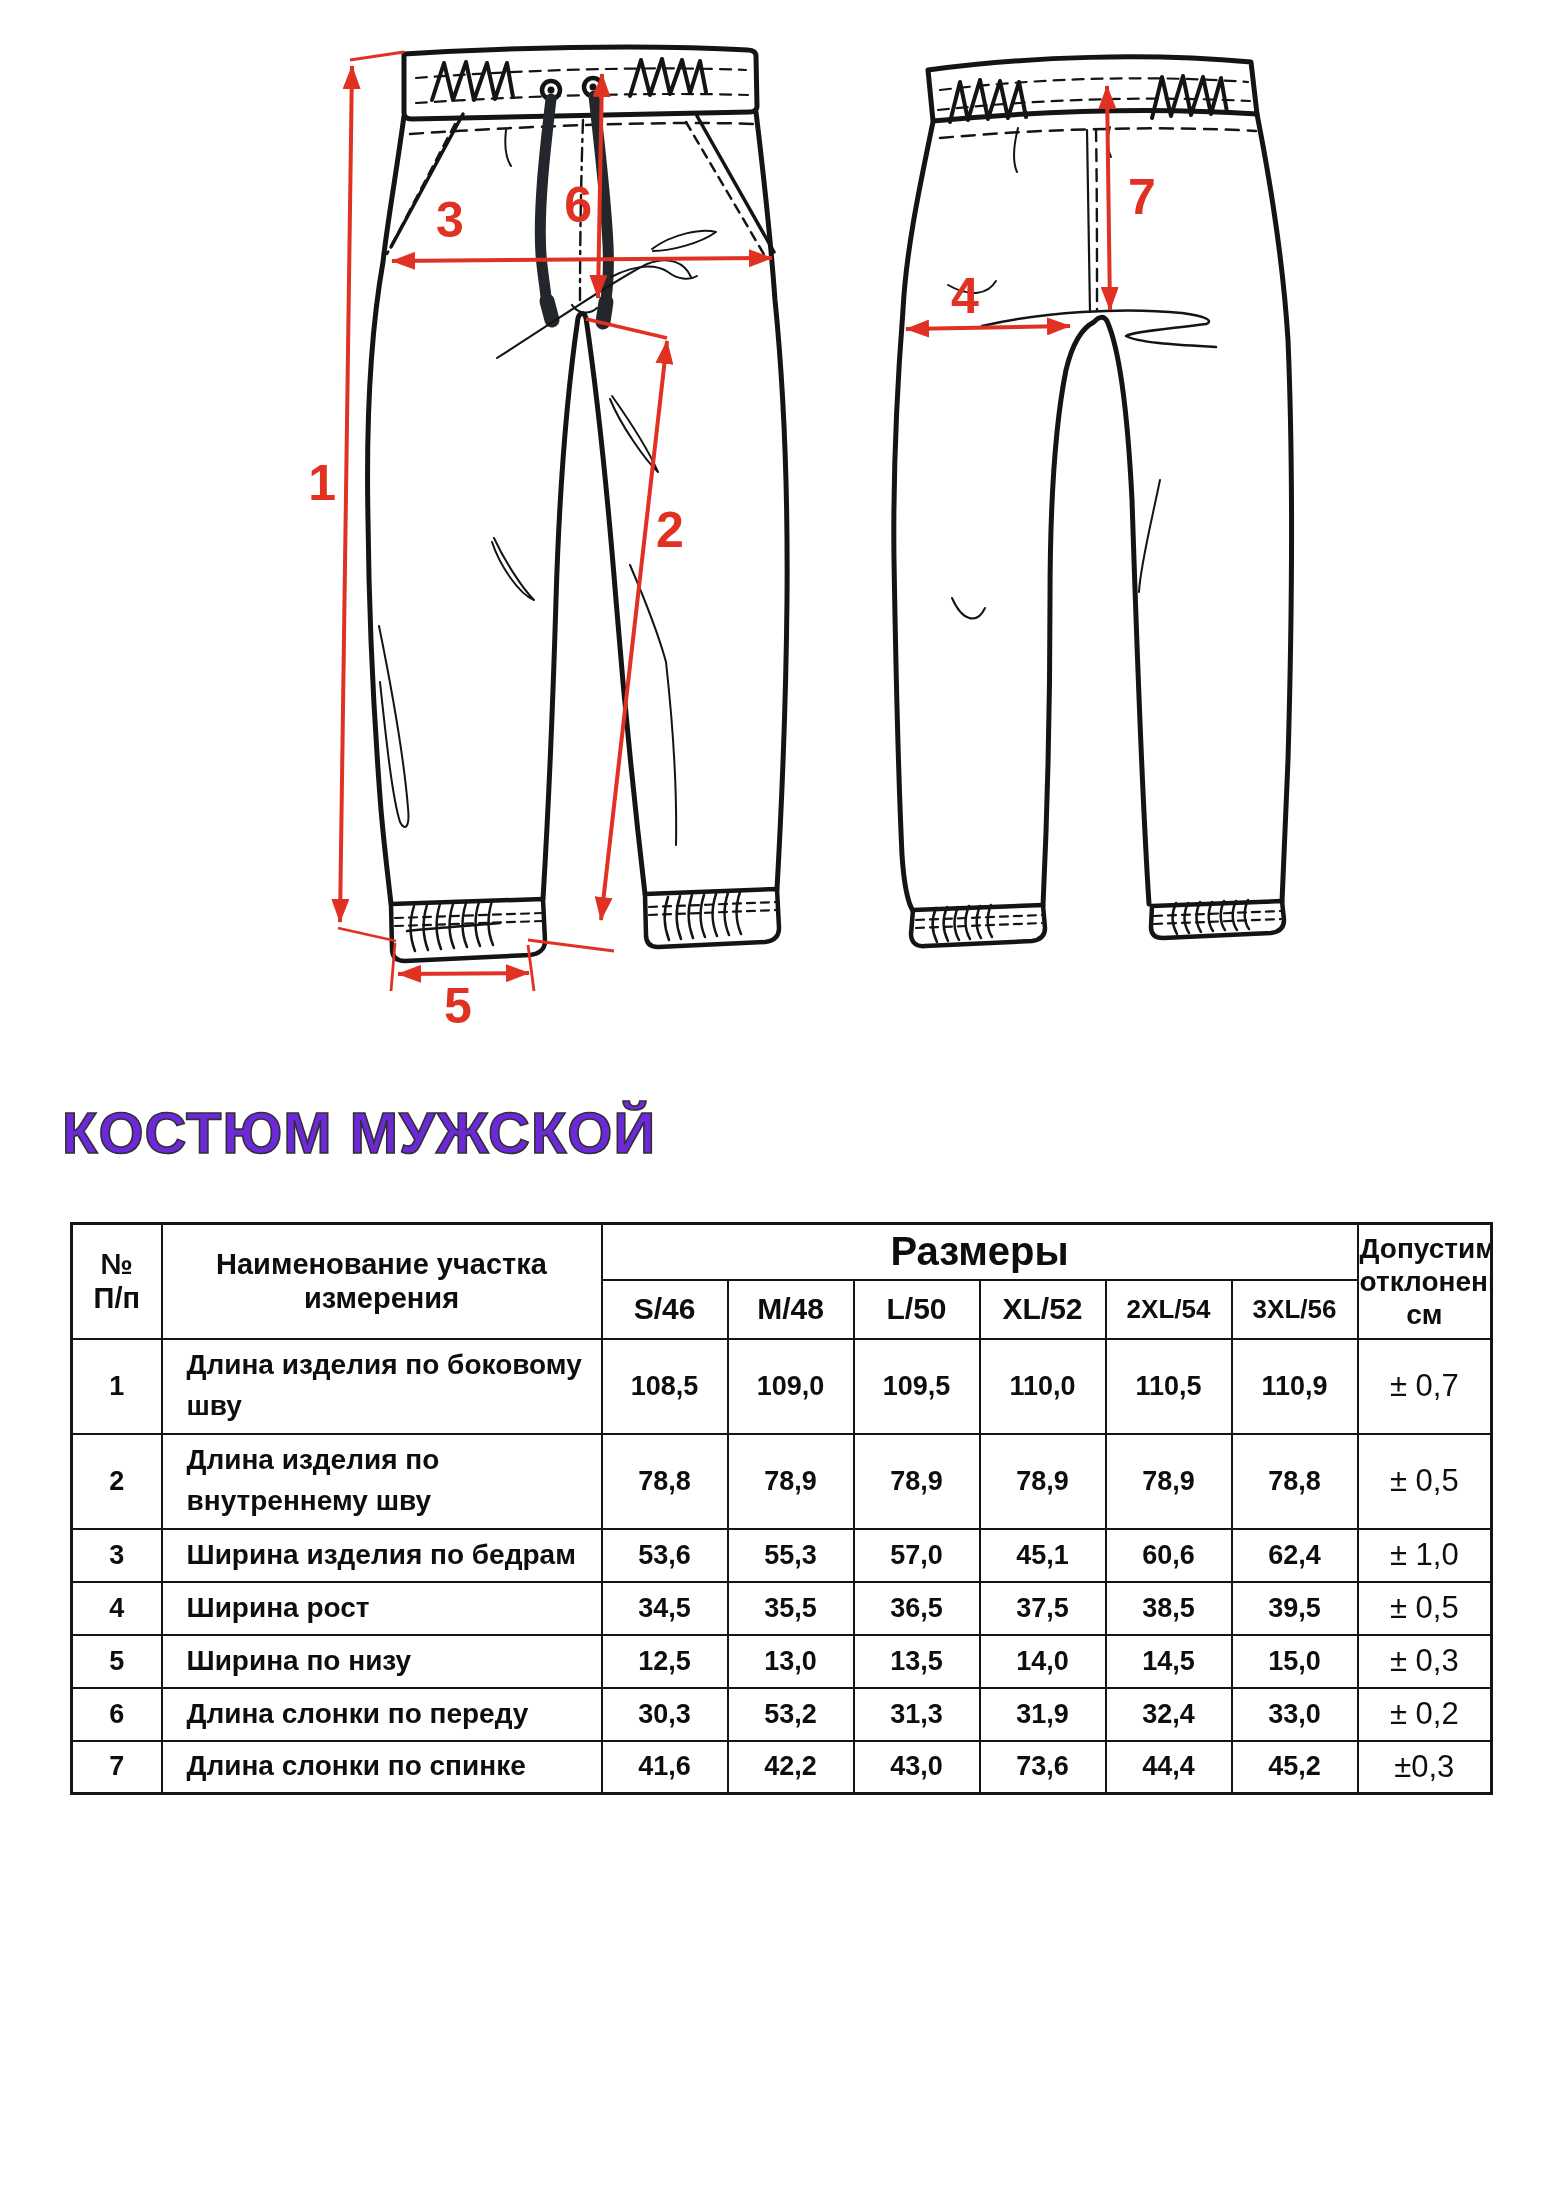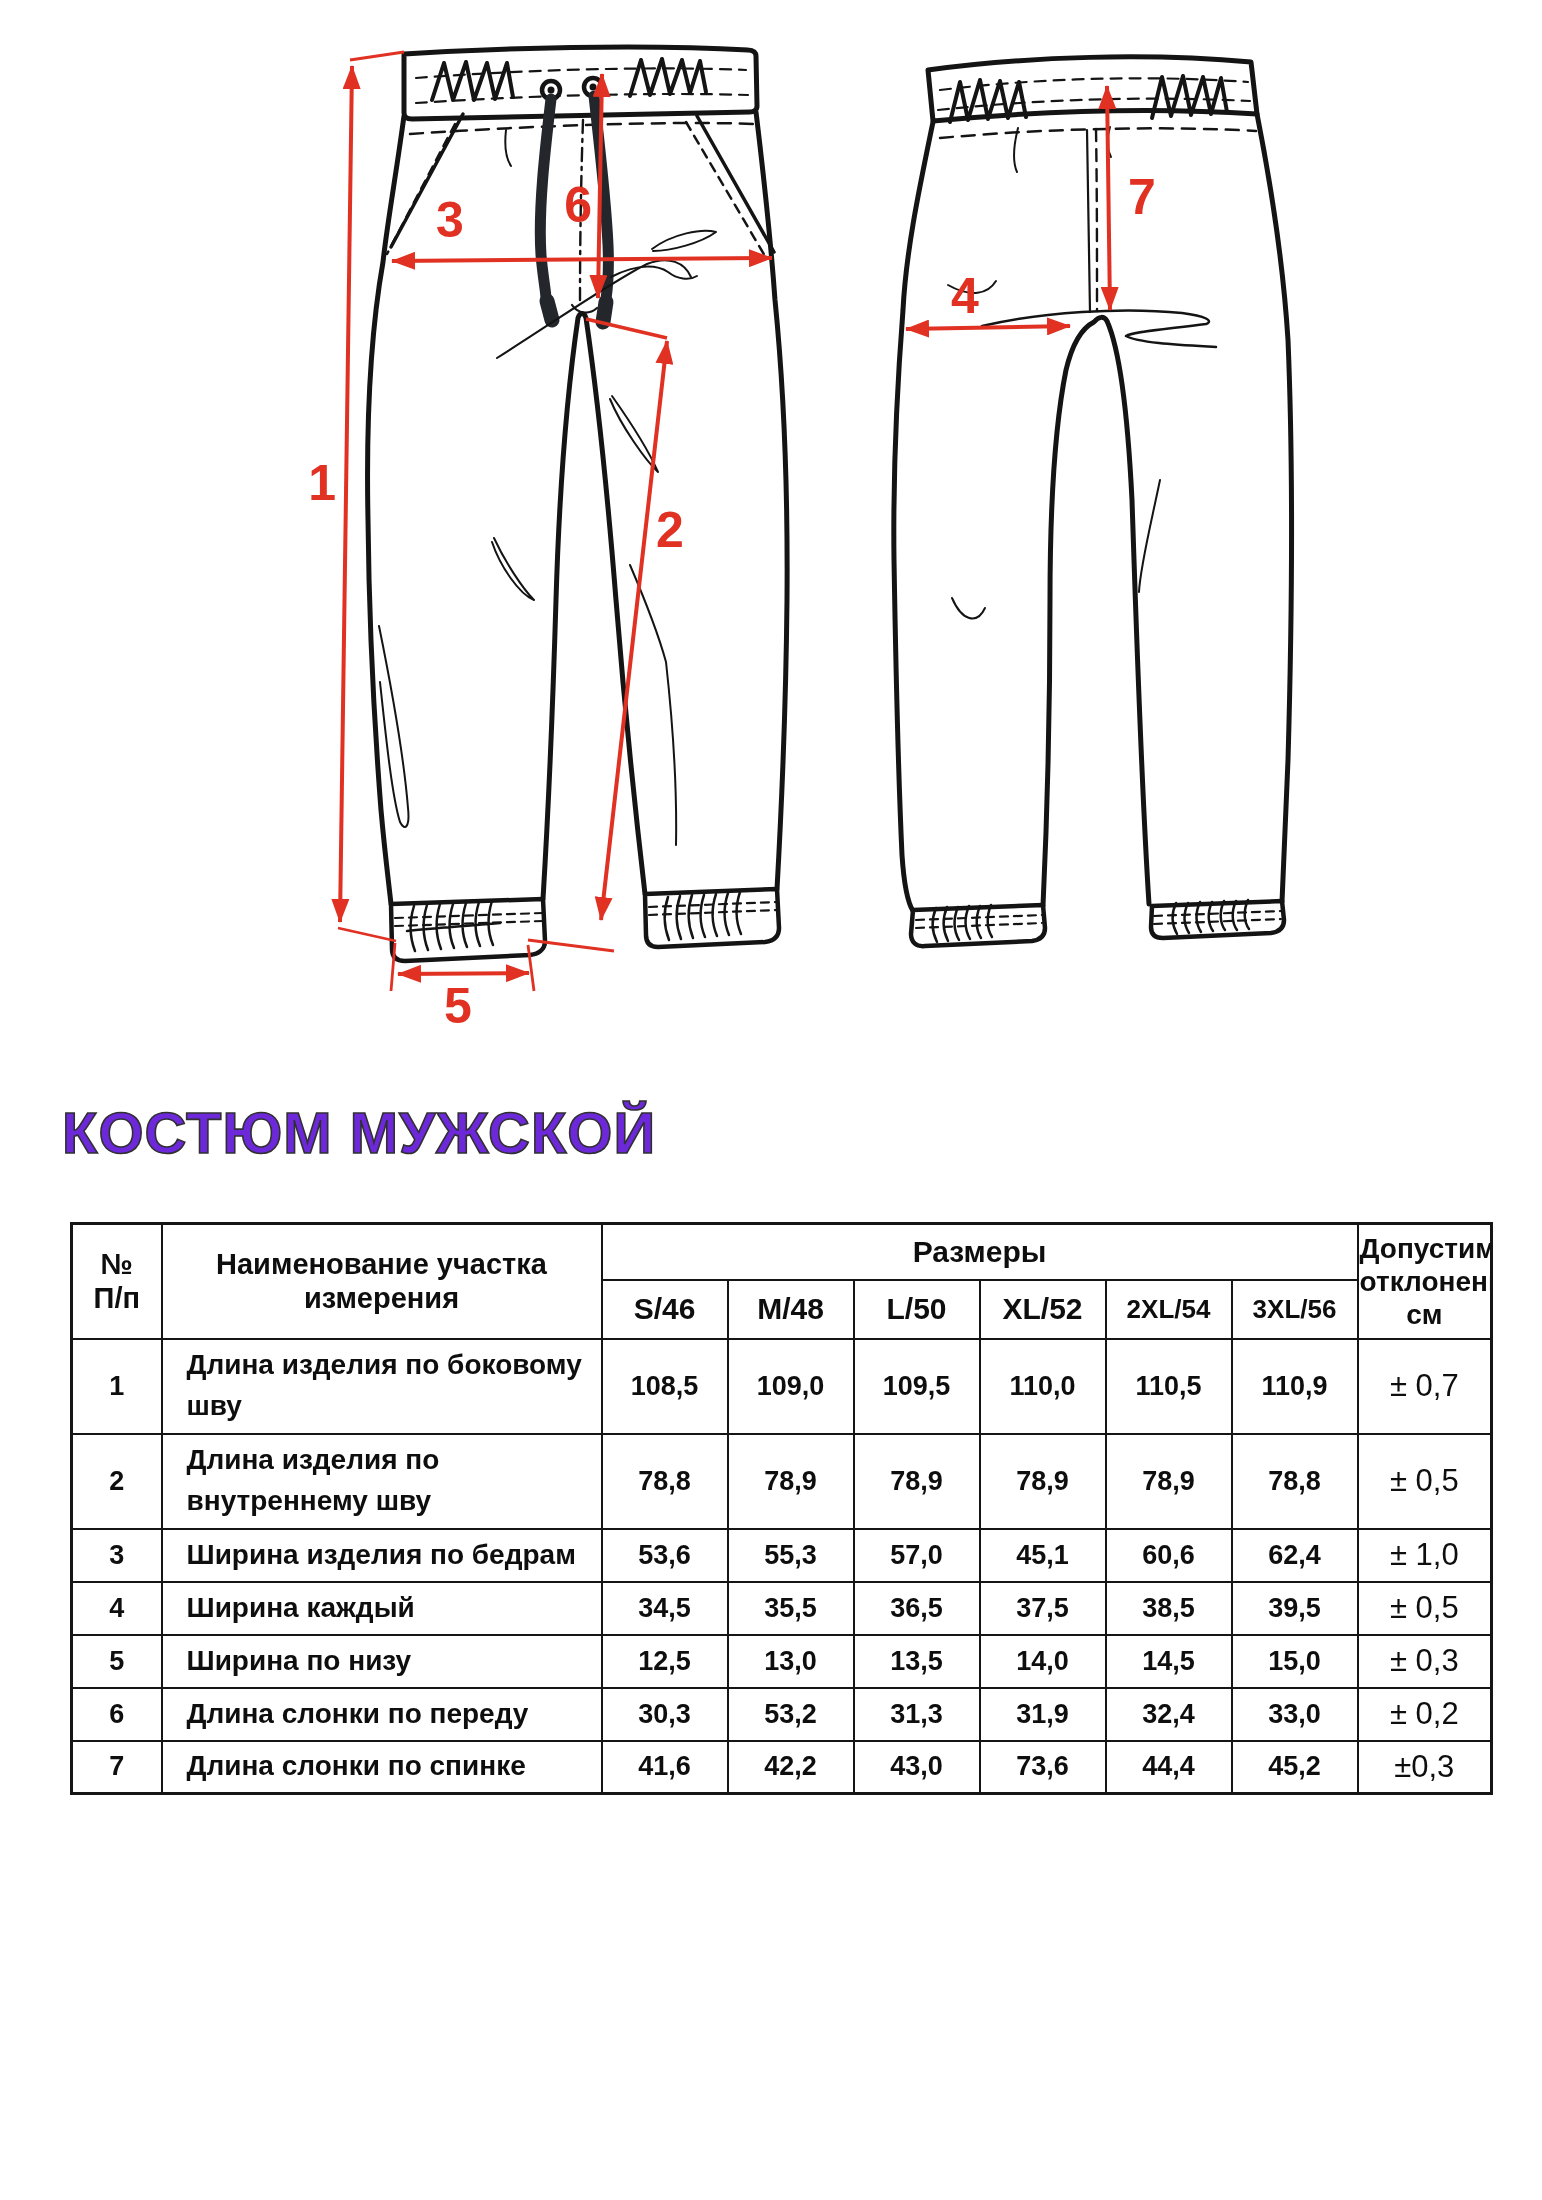--- a/index.html
+++ b/index.html
@@ -14,21 +14,21 @@
 
   .title{position:absolute;left:62px;top:1060px;font-size:58px;font-weight:800;
          color:#6d28d9;letter-spacing:1px;-webkit-text-stroke:1.6px #303030;white-space:nowrap;}
 
   table.size-table{position:absolute;left:70px;top:1222px;width:1420px;border-collapse:collapse;
          table-layout:fixed;border:3px solid #151515;color:#0e0e0e;}
   .size-table th,.size-table td{border:2px solid #151515;vertical-align:middle;overflow:hidden;}
   .size-table thead tr.r1{height:56px;}
   .size-table thead tr.r2{height:59px;}
   .size-table th{font-size:29px;font-weight:bold;text-align:center;white-space:pre-line;line-height:1.18;}
-  .size-table th.c-sizes{font-size:30px;}
+  .size-table th.c-sizes{font-size:40px;}
   .size-table th.size{font-size:30px;}
   .size-table th.size.small{font-size:26px;}
   .size-table th.c-tol{font-size:28px;}
   .size-table tbody tr{height:53px;}
   .size-table tbody tr.tall{height:95px;}
   .size-table td.num{font-size:27px;font-weight:bold;text-align:center;}
   .size-table td.name{font-size:28px;font-weight:bold;text-align:left;padding:2px 4px 2px 24px;
          line-height:1.45;white-space:pre-line;}
   .size-table td.val{font-size:27px;font-weight:bold;text-align:center;border-radius:30px;}
   .size-table td.tol{font-size:31px;font-weight:normal;text-align:center;}
@@ -220,21 +220,21 @@
           <td class="val">53,6</td>
           <td class="val">55,3</td>
           <td class="val">57,0</td>
           <td class="val">45,1</td>
           <td class="val">60,6</td>
           <td class="val">62,4</td>
           <td class="tol">± 1,0</td>
         </tr>
         <tr>
           <td class="num">4</td>
-          <td class="name">Ширина каждый</td>
+          <td class="name">Ширина рост</td>
           <td class="val">34,5</td>
           <td class="val">35,5</td>
           <td class="val">36,5</td>
           <td class="val">37,5</td>
           <td class="val">38,5</td>
           <td class="val">39,5</td>
           <td class="tol">± 0,5</td>
         </tr>
         <tr>
           <td class="num">5</td>

